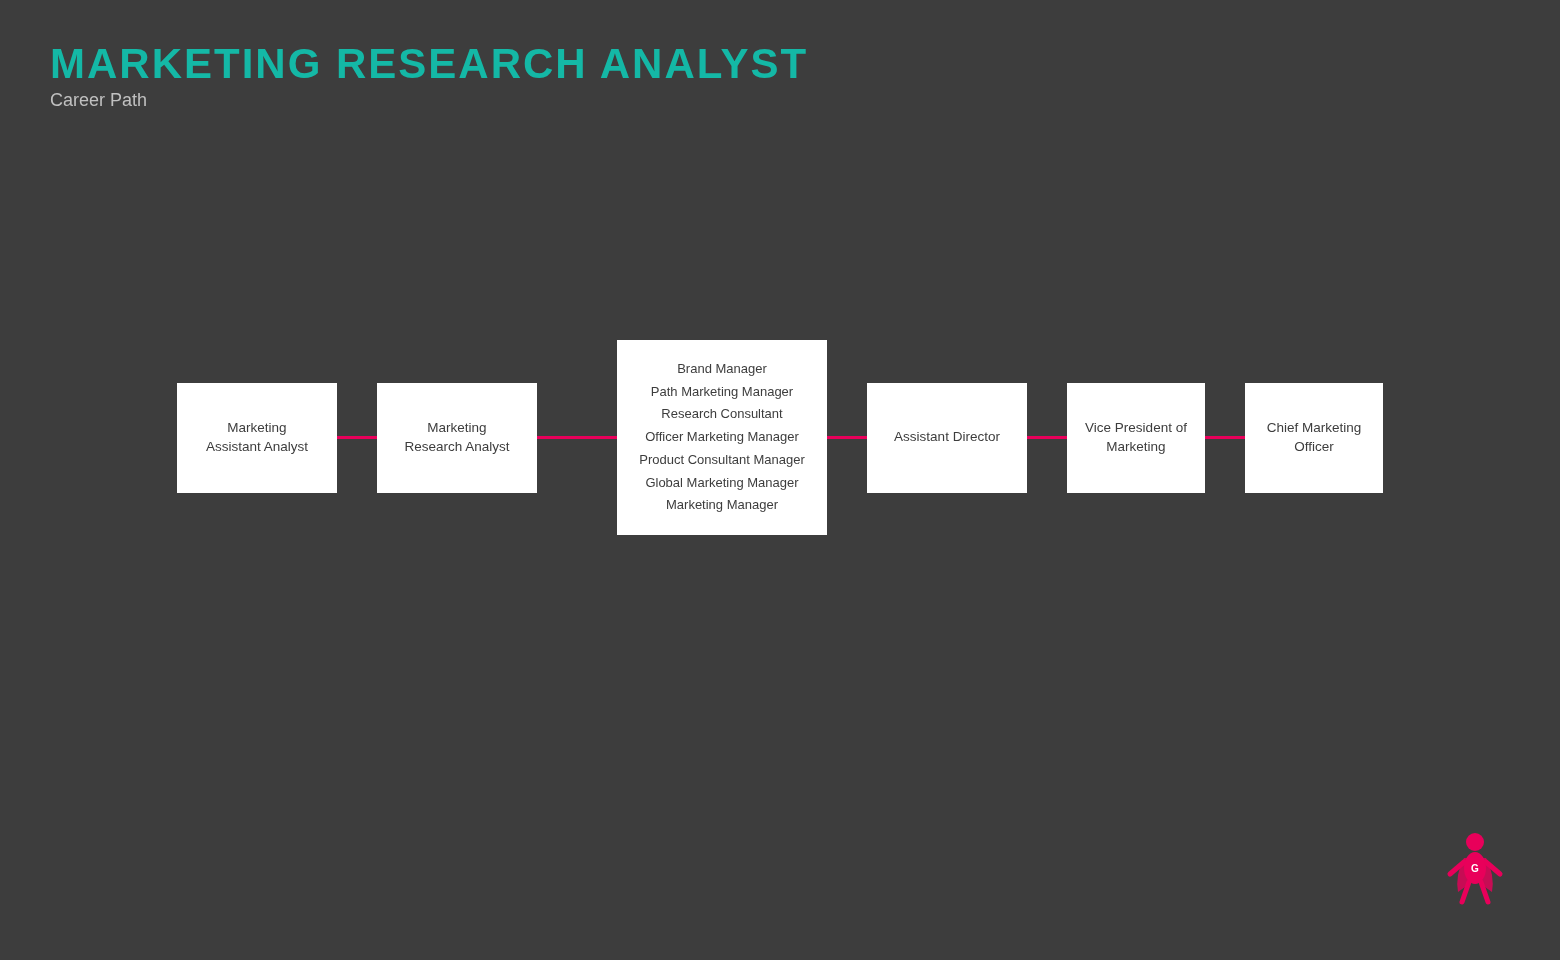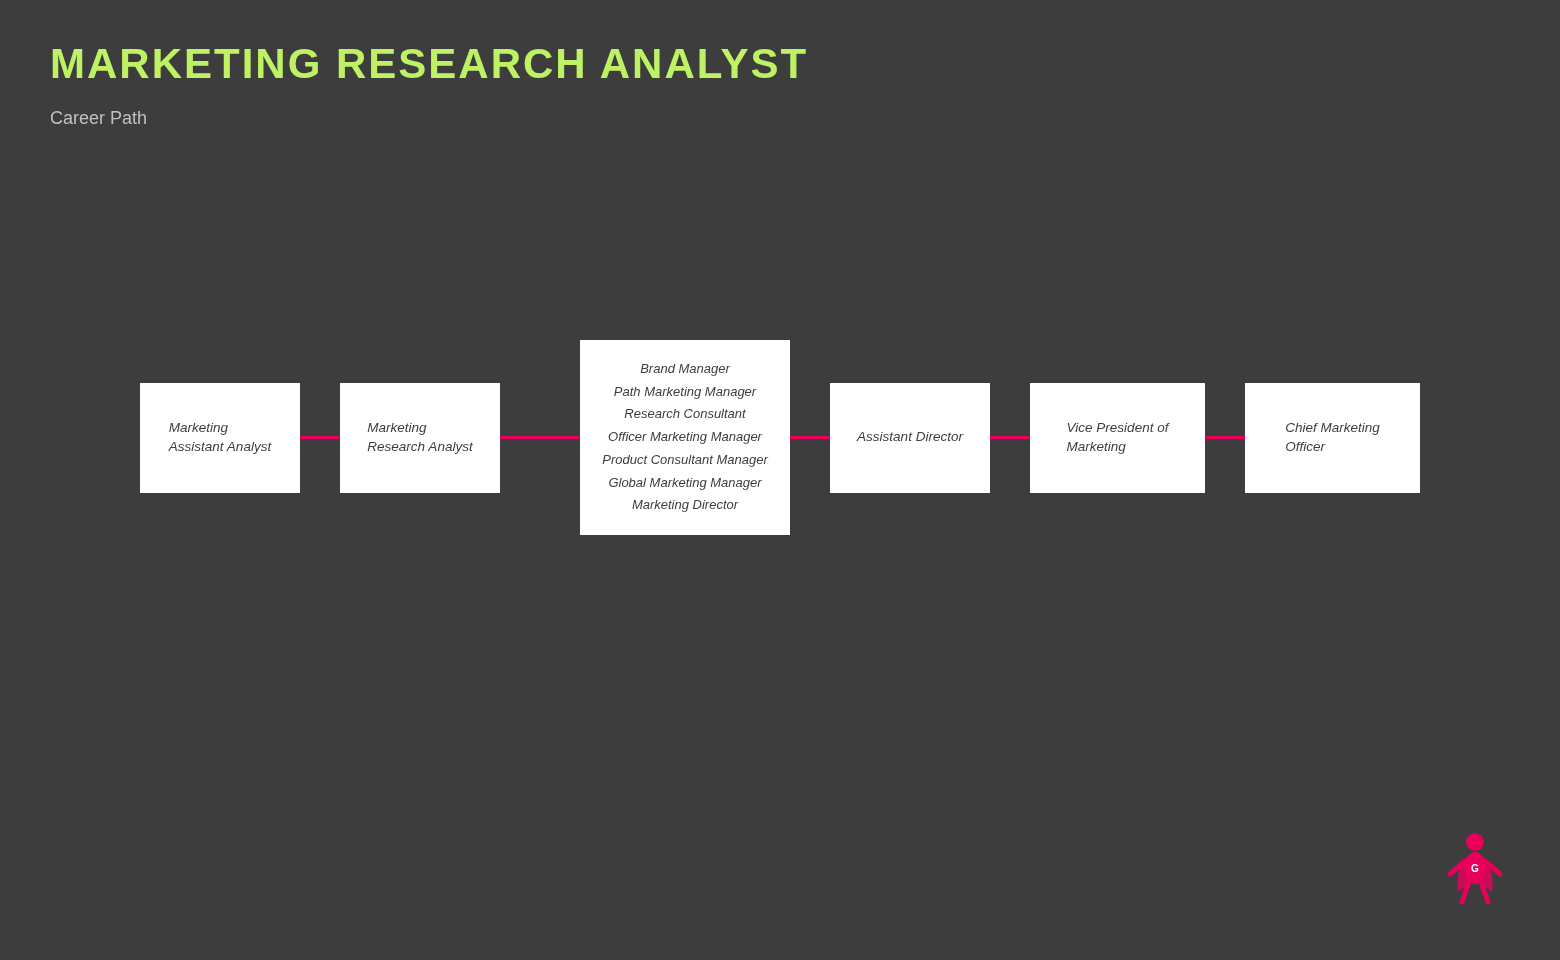--- a/index.html
+++ b/index.html
@@ -15,29 +15,29 @@
 
     .header {
       position: absolute;
       top: 40px;
       left: 50px;
     }
 
     .main-title {
       font-size: 42px;
       font-weight: 900;
-      color: #bef264;
+      color: #14b8a6;
       letter-spacing: 2px;
       text-transform: uppercase;
     }
 
     .subtitle {
       font-size: 18px;
       color: #c0c0c0;
-      margin-top: 20px;
+      margin-top: 2px;
       font-weight: 300;
     }
 
     .career-path-container {
       position: absolute;
       top: 340px;
       left: 30px;
       right: 30px;
       display: flex;
       align-items: center;
@@ -45,36 +45,36 @@
     }
 
     .path-item {
       display: flex;
       align-items: center;
     }
 
     .node-box {
       background-color: #ffffff;
       color: #3d3d3d;
+      text-align: center;
       font-size: 13.5px;
       line-height: 1.4;
       display: flex;
       align-items: center;
       justify-content: center;
       padding: 10px 8px;
-      font-style: italic;
     }
 
     .node-box.small {
       width: 160px;
       height: 110px;
     }
 
     .node-box.medium {
-      width: 175px;
+      width: 138px;
       height: 110px;
     }
 
     .node-box.large {
       width: 210px;
       height: 195px;
       flex-direction: column;
       justify-content: center;
       gap: 2px;
       font-size: 13px;
@@ -138,21 +138,21 @@
   <div class="connector short"></div>
 
   <div class="path-item">
     <div class="node-box large">
       <span class="role-item">Brand Manager</span>
       <span class="role-item">Path Marketing Manager</span>
       <span class="role-item">Research Consultant</span>
       <span class="role-item">Officer Marketing Manager</span>
       <span class="role-item">Product Consultant Manager</span>
       <span class="role-item">Global Marketing Manager</span>
-      <span class="role-item">Marketing Director</span>
+      <span class="role-item">Marketing Manager</span>
     </div>
   </div>
 
   <div class="connector short"></div>
 
   <div class="path-item">
     <div class="node-box small">
       <span>Assistant Director</span>
     </div>
   </div>

